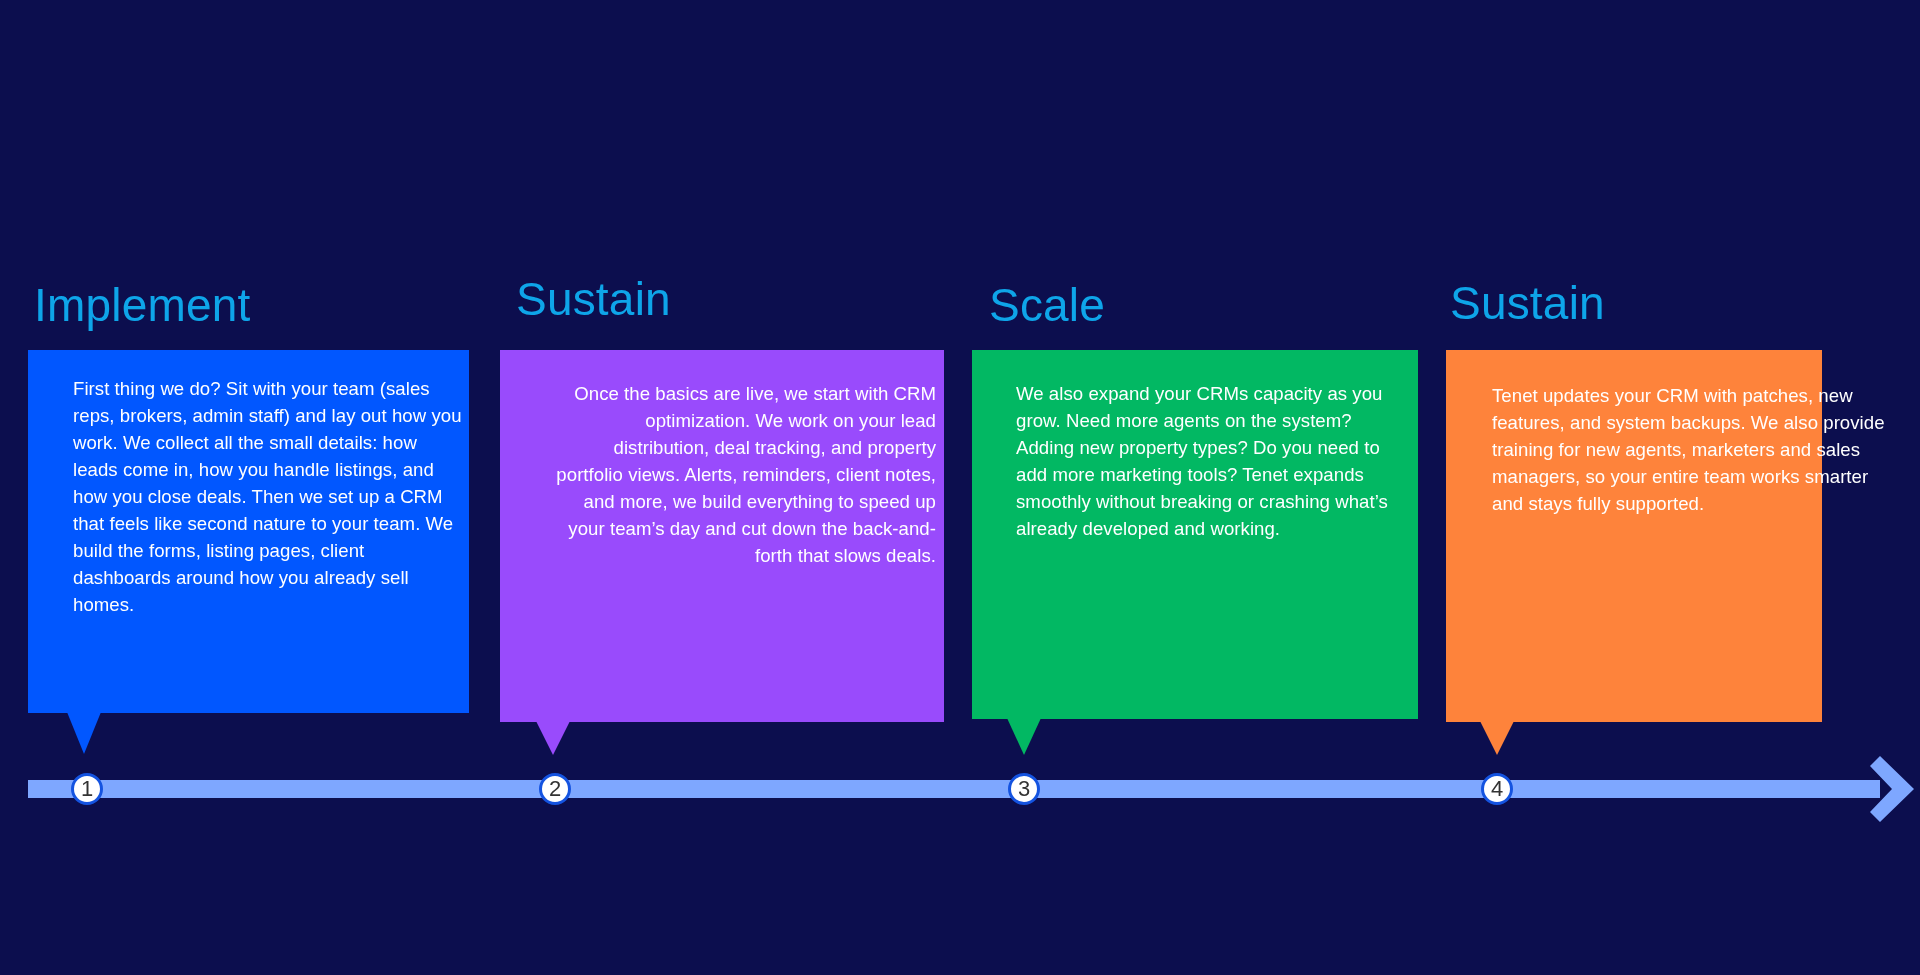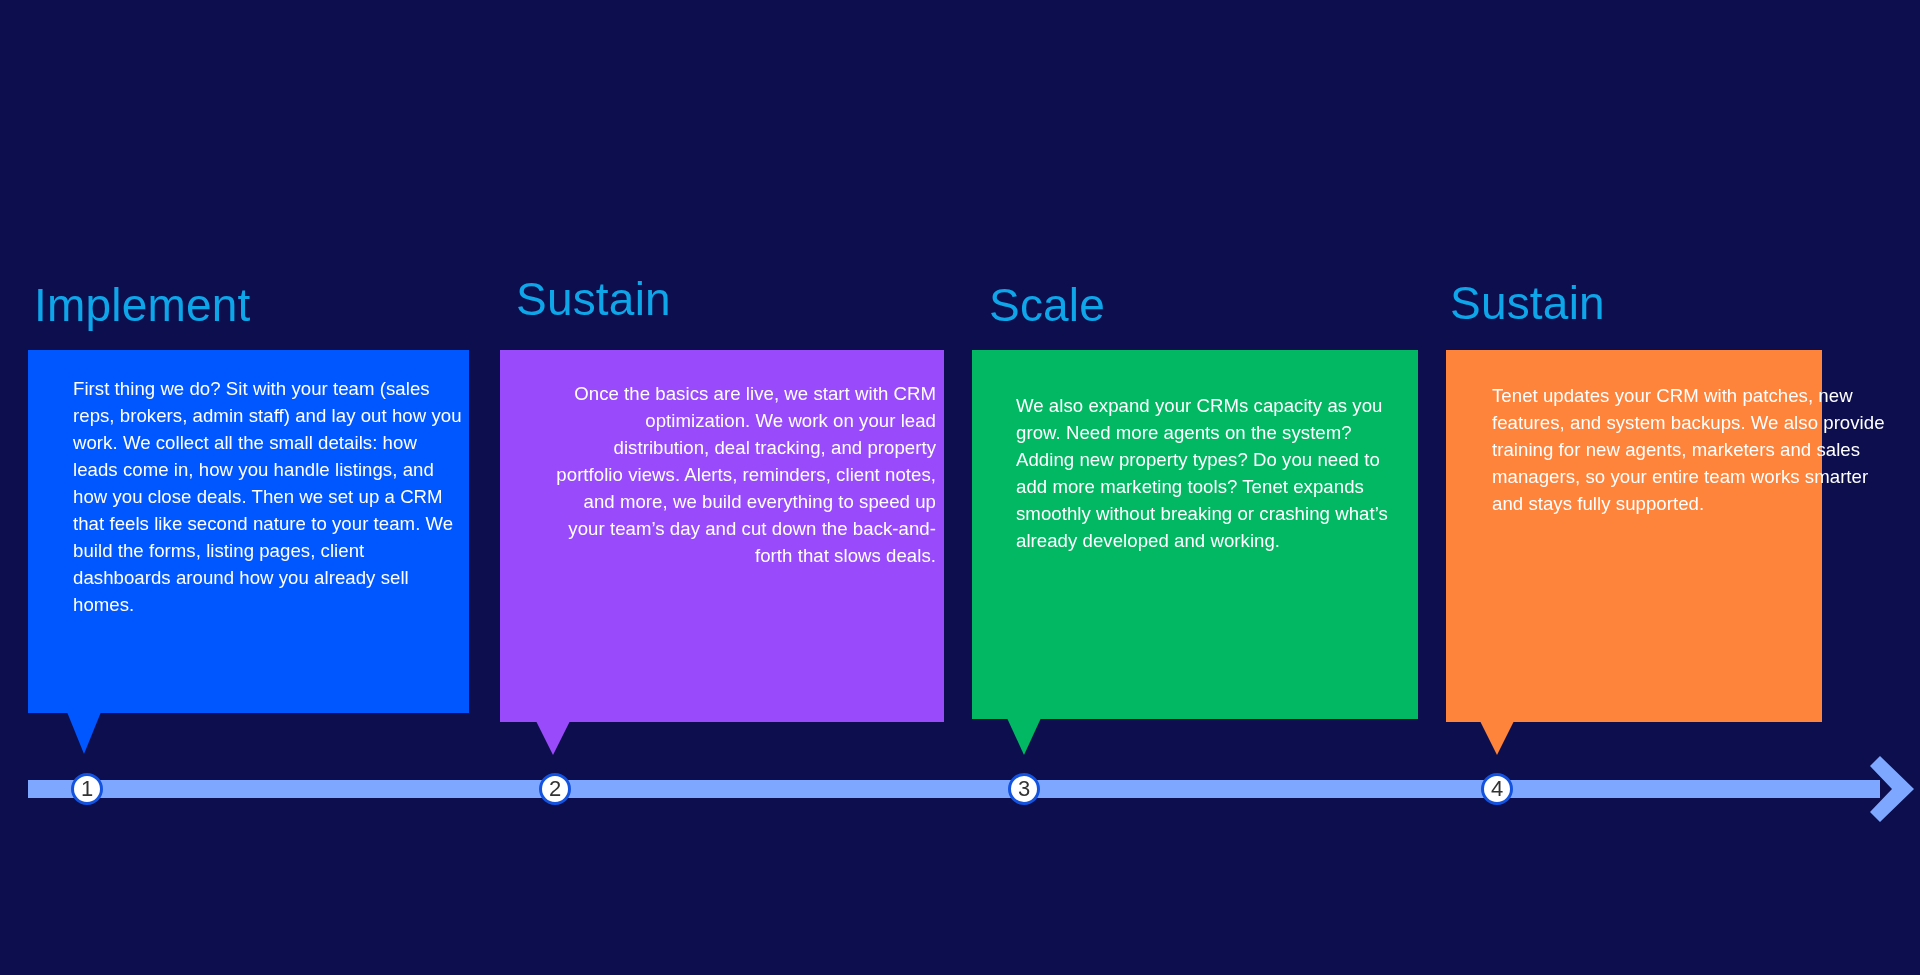--- a/index.html
+++ b/index.html
@@ -87,21 +87,21 @@
   <div class="stage-title" style="left:516px; top:276px;">Sustain</div>
   <div class="card" style="left:500px; top:350px; width:444px; height:372px; background:#994bfc;">
     <p class="card-text" style="left:35px; top:19px; width:390px;text-align:right;">Once the basics are live, we start with CRM optimization. We work on your lead distribution, deal tracking, and property portfolio views. Alerts, reminders, client notes, and more, we build everything to speed up your team’s day and cut down the back-and-forth that slows deals.</p>
   </div>
   <div class="pointer" style="left:536px; top:721px; border-top:34px solid #994bfc;"></div>
 </div>
 
 <div>
   <div class="stage-title" style="left:989px; top:282px;">Scale</div>
   <div class="card" style="left:972px; top:350px; width:446px; height:369px; background:#02b863;">
-    <p class="card-text" style="left:33px; top:31px; width:395px;">We also expand your CRMs capacity as you grow. Need more agents on the system? Adding new property types? Do you need to add more marketing tools? Tenet expands smoothly without breaking or crashing what’s already developed and working.</p>
+    <p class="card-text" style="left:33px; top:19px; width:395px;">We also expand your CRMs capacity as you grow. Need more agents on the system? Adding new property types? Do you need to add more marketing tools? Tenet expands smoothly without breaking or crashing what’s already developed and working.</p>
   </div>
   <div class="pointer" style="left:1007px; top:718px; border-top:37px solid #02b863;"></div>
 </div>
 
 <div>
   <div class="stage-title" style="left:1450px; top:280px;">Sustain</div>
   <div class="card" style="left:1446px; top:350px; width:376px; height:372px; background:#fe833b;">
     <p class="card-text" style="left:35px; top:21px; width:395px;">Tenet updates your CRM with patches, new features, and system backups. We also provide training for new agents, marketers and sales managers, so your entire team works smarter and stays fully supported.</p>
   </div>
   <div class="pointer" style="left:1480px; top:721px; border-top:34px solid #fe833b;"></div>

